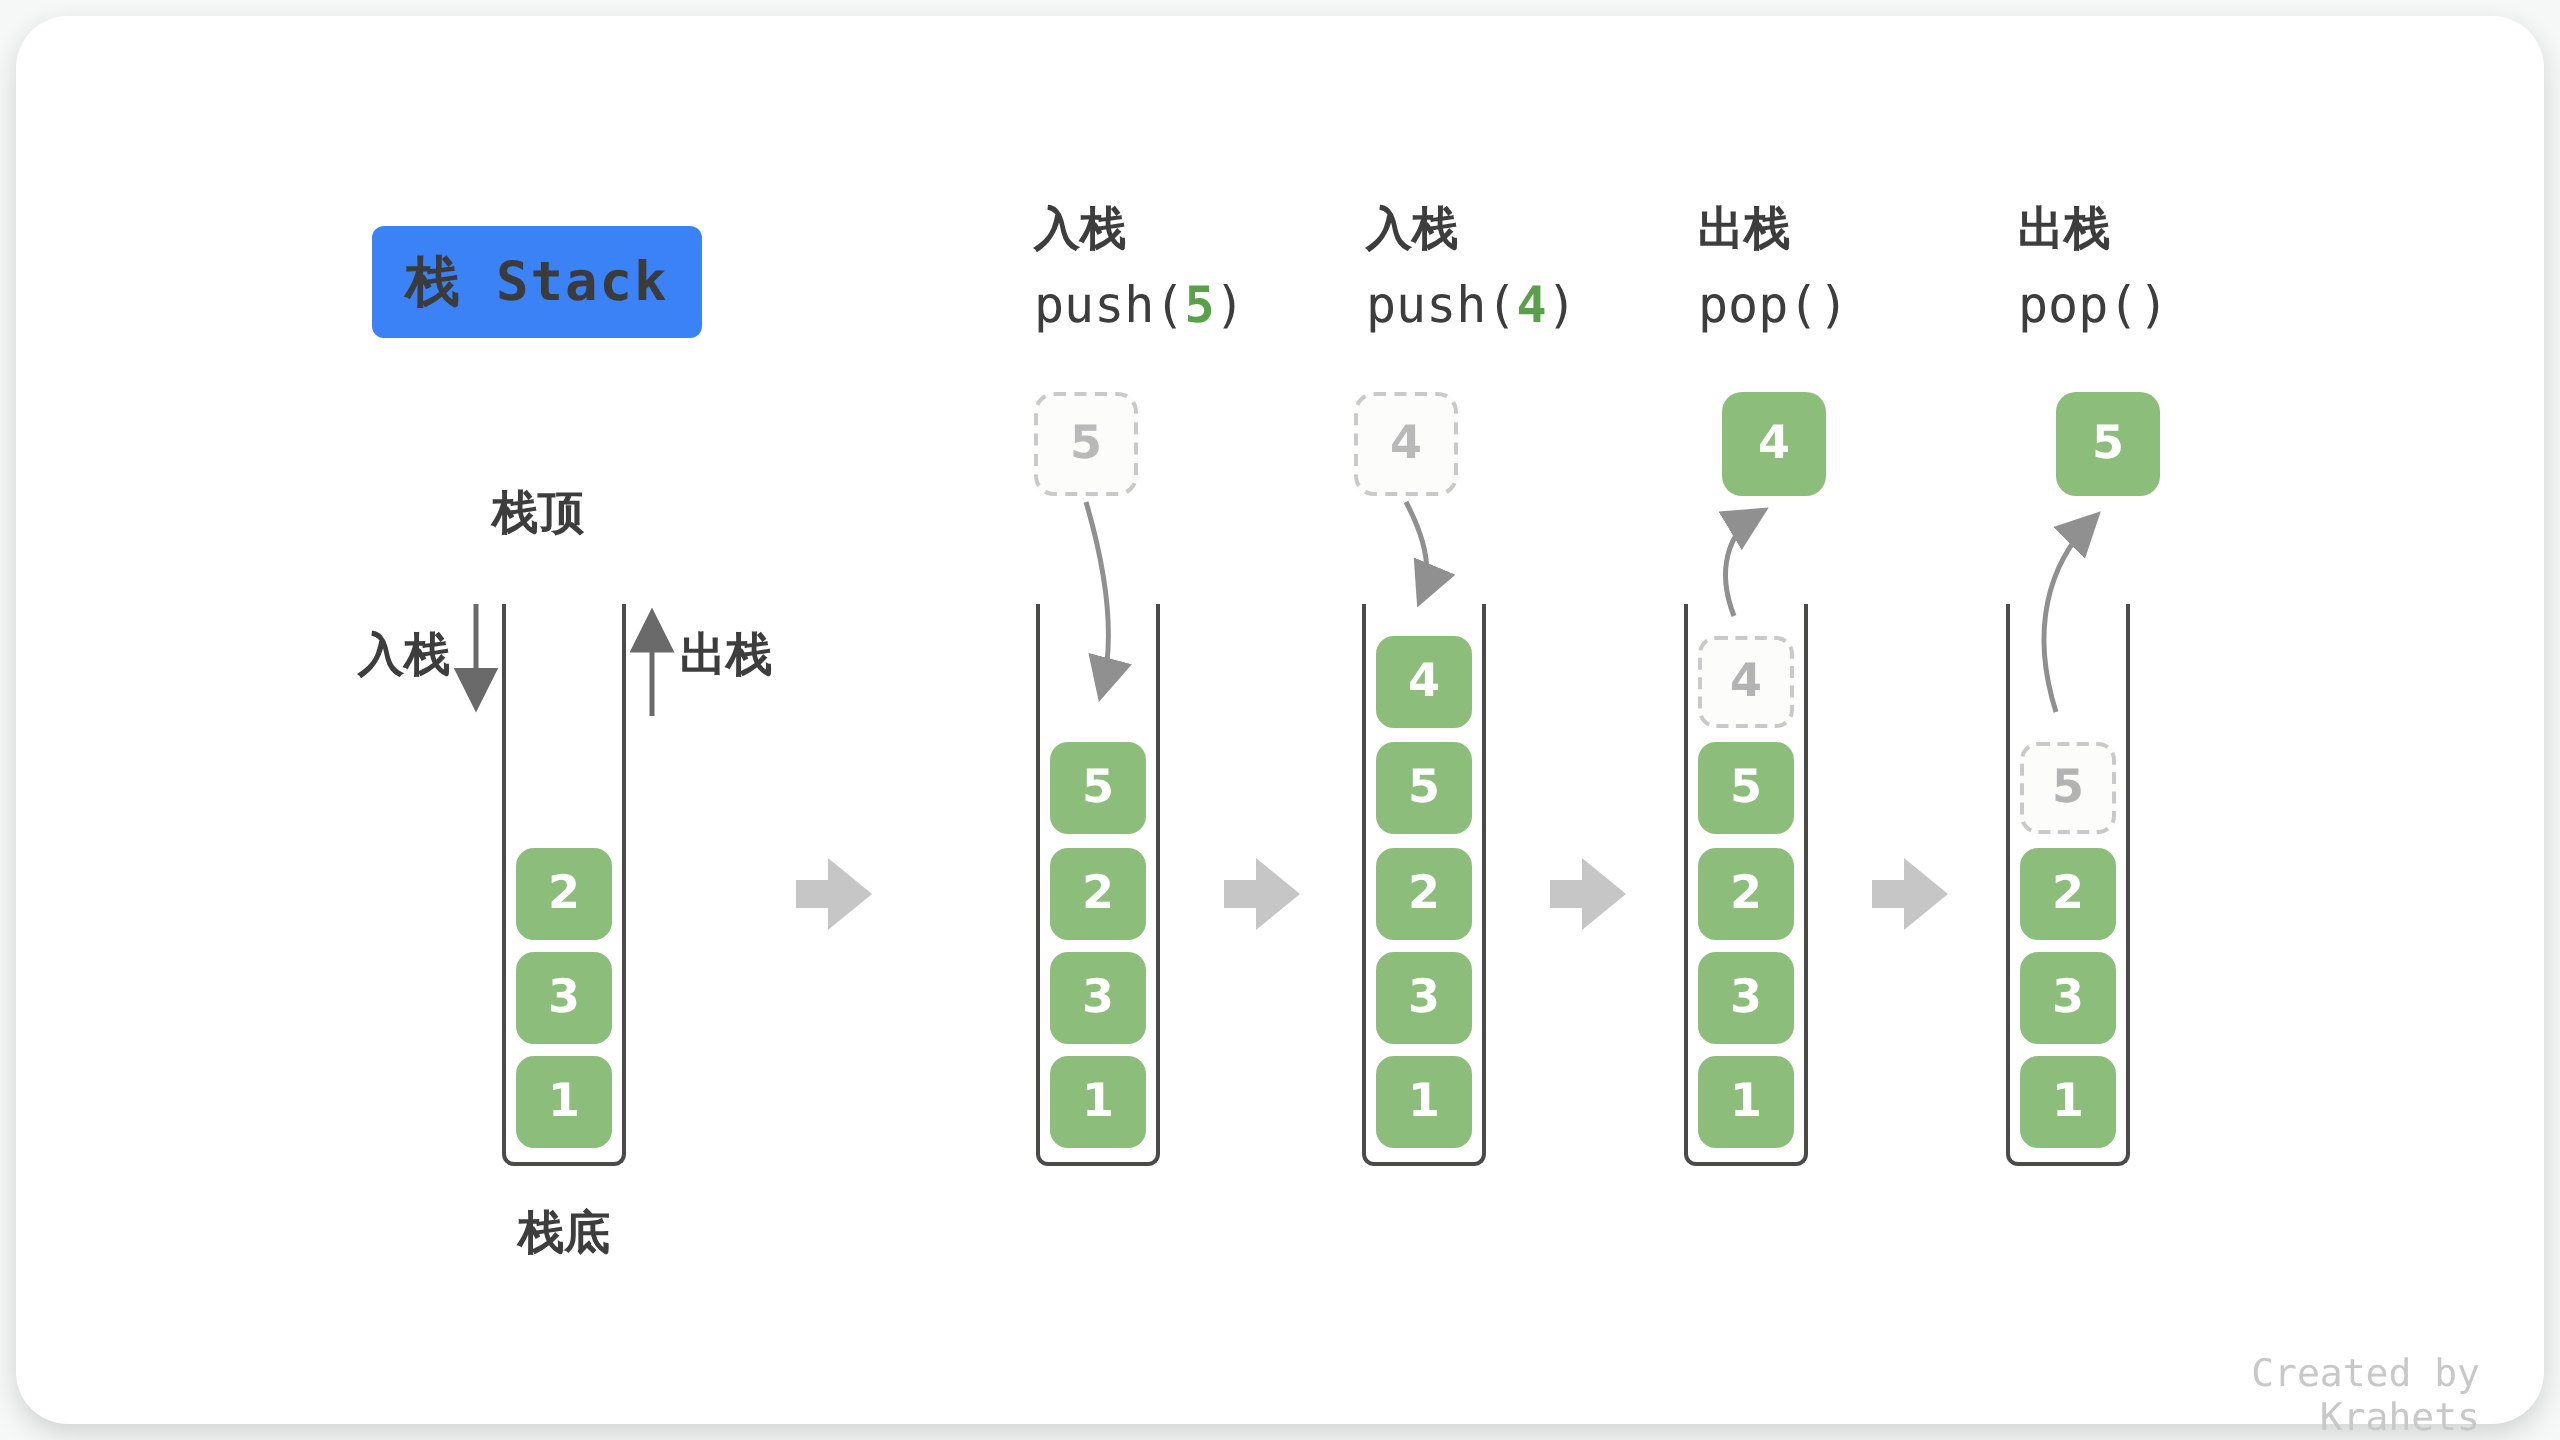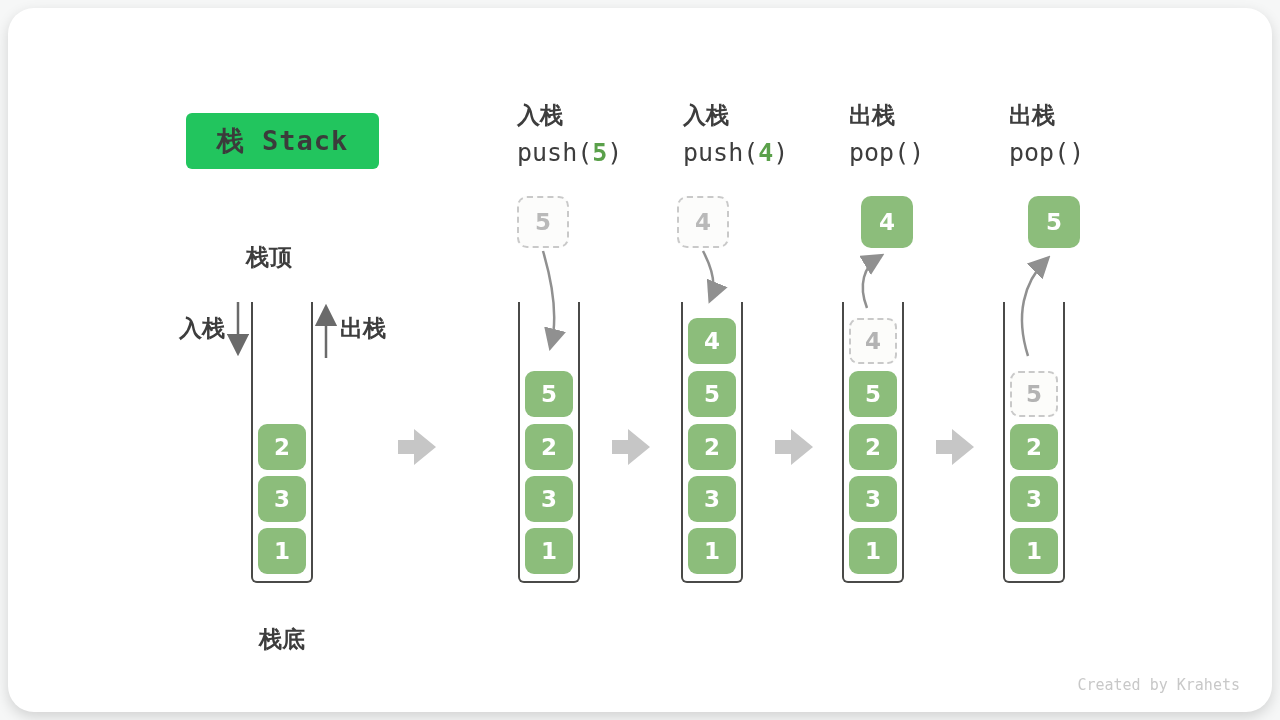--- a/index.html
+++ b/index.html
@@ -9,22 +9,22 @@
   }
   #canvas {
     position:relative; width:1280px; height:720px; overflow:hidden;
   }
   .card {
     position:absolute; left:8px; top:8px; width:1264px; height:704px;
     background:#ffffff; border-radius:26px;
     box-shadow:0 5px 14px rgba(0,0,0,0.15);
   }
   .title-box {
-    position:absolute; left:186px; top:113px; width:193px; height:56px;
-    background:#22c55e; border-radius:6px;
+    position:absolute; left:186px; top:113px; width:165px; height:56px;
+    background:#3b82f6; border-radius:6px;
     display:flex; align-items:center; justify-content:center;
     font-family:"DejaVu Sans Mono","Liberation Mono",monospace;
     font-size:27px; font-weight:bold; color:#3b3b3b; letter-spacing:1px;
   }
   .op-col { position:absolute; top:104px; }
   .op-label { font-size:23px; font-weight:600; color:#3d3d3d; line-height:1; margin-bottom:13px; }
   .op-code {
     font-family:"DejaVu Sans Mono","Liberation Mono",monospace;
     font-size:25px; color:#3d3d3d; line-height:1;
   }
@@ -51,21 +51,21 @@
     display:flex; align-items:center; justify-content:center;
     font-size:23px; font-weight:bold;
   }
   .float-box.ghost {
     background:#fcfcfb; border:2px dashed #c9c9c9; color:#b9b9b9;
   }
   .overlay { position:absolute; left:0; top:0; pointer-events:none; }
   .watermark {
     position:absolute; left:1040px; top:676px; width:200px; text-align:right;
     font-family:"DejaVu Sans Mono","Liberation Mono",monospace;
-    font-size:15px; color:#c8c8c8;
+    font-size:19px; color:#c8c8c8;
   }
 </style>
 </head>
 <body>
 
 <div id="canvas">
   <div class="card"></div>
 
   <div class="title-box">
     <span>栈 Stack</span>
@@ -84,21 +84,21 @@
     <div class="op-code"><span>pop(</span><span class="arg"></span><span>)</span></div>
   </div>
   <div class="op-col" style="left:1009px">
     <div class="op-label">出栈</div>
     <div class="op-code"><span>pop(</span><span class="arg"></span><span>)</span></div>
   </div>
 
   <div class="side-label" style="left:246px;top:246px;width:80px;">栈顶</div>
   <div class="side-label" style="left:165px;top:317px;width:60px;text-align:right">入栈</div>
   <div class="side-label" style="left:340px;top:317px;width:60px;text-align:left">出栈</div>
-  <div class="side-label" style="left:242px;top:628px;width:80px;text-align:center">栈底</div>
+  <div class="side-label" style="left:242px;top:606px;width:80px;text-align:center">栈底</div>
 
   <div id="stacks-root">
       <div class="tube" style="left: 251px;"></div>
       <div class="cell" style="left: 258px; top: 424px;">2</div>
       <div class="cell" style="left: 258px; top: 476px;">3</div>
       <div class="cell" style="left: 258px; top: 528px;">1</div>
       <div class="tube" style="left: 518px;"></div>
       <div class="cell" style="left: 525px; top: 371px;">5</div>
       <div class="cell" style="left: 525px; top: 424px;">2</div>
       <div class="cell" style="left: 525px; top: 476px;">3</div>

